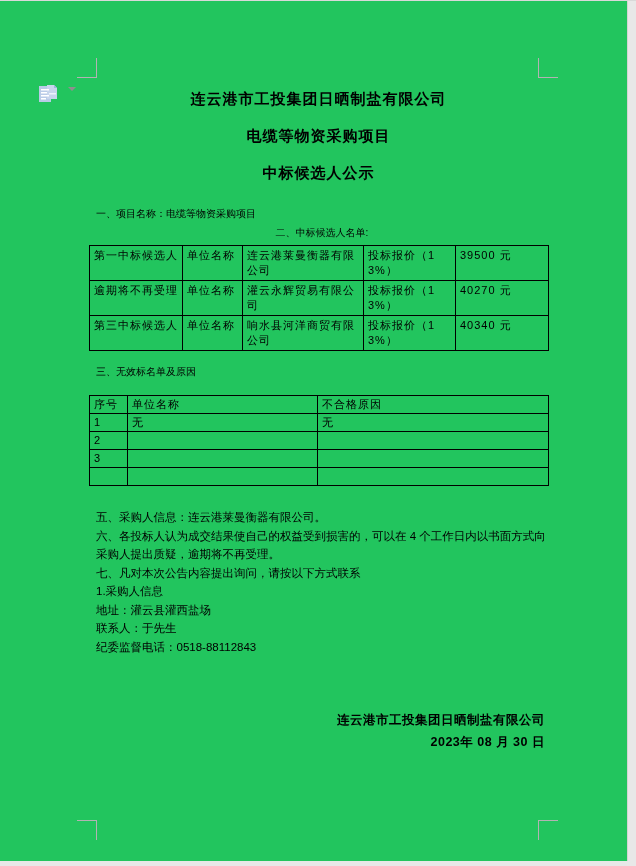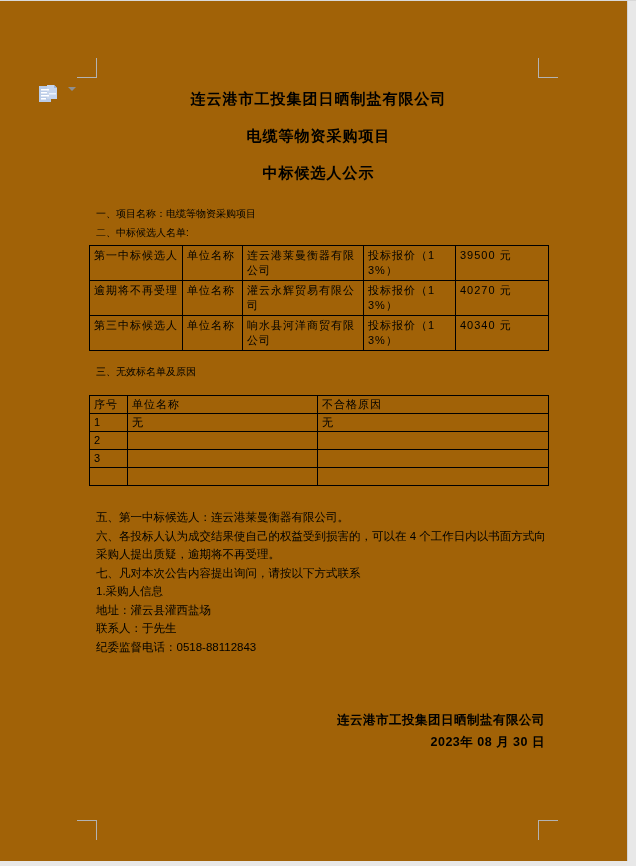--- a/index.html
+++ b/index.html
@@ -1,18 +1,18 @@
 <!DOCTYPE html>
 <html><head>
 <meta charset="utf-8">
 <style>
   html,body { margin:0; padding:0; background:#ffffff; }
   .screen {
     position:relative; width:636px; height:866px; overflow:hidden;
-    background:#a16207; color:#000;
+    background:#22c55e; color:#000;
     font-family:"Liberation Sans","DejaVu Sans",sans-serif;
   }
   .top-line   { position:absolute; top:0; left:0; width:636px; height:1px; background:#d9d9d9; }
   .right-gutter  { position:absolute; top:1px; right:0; width:8px; height:865px; background:#e8e8e8; border-left:1px solid #d4d4d4; }
   .bottom-gutter { position:absolute; left:0; bottom:0; width:636px; height:5px; background:#e8e8e8; }
 
   .crop-mark { position:absolute; width:19px; height:19px; }
   .crop-tl { left:77px;  top:58px;  border-right:1px solid #b3b3b3; border-bottom:1px solid #b3b3b3; }
   .crop-tr { left:538px; top:58px;  border-left:1px solid #b3b3b3;  border-bottom:1px solid #b3b3b3; }
   .crop-bl { left:77px;  top:820px; border-right:1px solid #b3b3b3; border-top:1px solid #b3b3b3; }
@@ -24,21 +24,21 @@
   .caret-line { width:8px; height:1px; background:#8f8f8f; margin:0 0 1px 0; }
   .caret-tri  { width:0; height:0; border-left:4px solid transparent; border-right:4px solid transparent; border-top:4px solid #8f8f8f; }
 
   .titles {
     position:absolute; left:89px; top:80px; width:459px;
     text-align:center; font-weight:bold; font-size:15px; line-height:37px;
     letter-spacing:1px;
   }
   .sec { position:absolute; left:96px; width:452px; font-size:10px; line-height:14px; }
   .sec1 { top:207px; }
-  .sec2 { top:226px; }
+  .sec2 { top:226px;text-align:center; }
   .sec3 { top:365px; }
 
   table.doc-table {
     position:absolute; left:89px; width:459px;
     border-collapse:collapse; table-layout:fixed;
     font-size:11px;
     border-radius:11px;
   }
   .doc-table td {
     border:1px solid #000; padding:2px 3px 2px 4px;
@@ -165,21 +165,21 @@
       </tr>
       <tr>
         <td></td>
         <td></td>
         <td></td>
       </tr>
     </tbody>
   </table>
 
   <div class="paragraphs">
-    <div>五、第一中标候选人：连云港莱曼衡器有限公司。</div>
+    <div>五、采购人信息：连云港莱曼衡器有限公司。</div>
     <div>六、各投标人认为成交结果使自己的权益受到损害的，可以在 4 个工作日内以书面方式向采购人提出质疑，逾期将不再受理。</div>
     <div>七、凡对本次公告内容提出询问，请按以下方式联系</div>
     <div>1.采购人信息</div>
     <div>地址：灌云县灌西盐场</div>
     <div>联系人：于先生</div>
     <div>纪委监督电话：0518-88112843</div>
   </div>
 
   <div class="signature">
     <div>连云港市工投集团日晒制盐有限公司</div>

